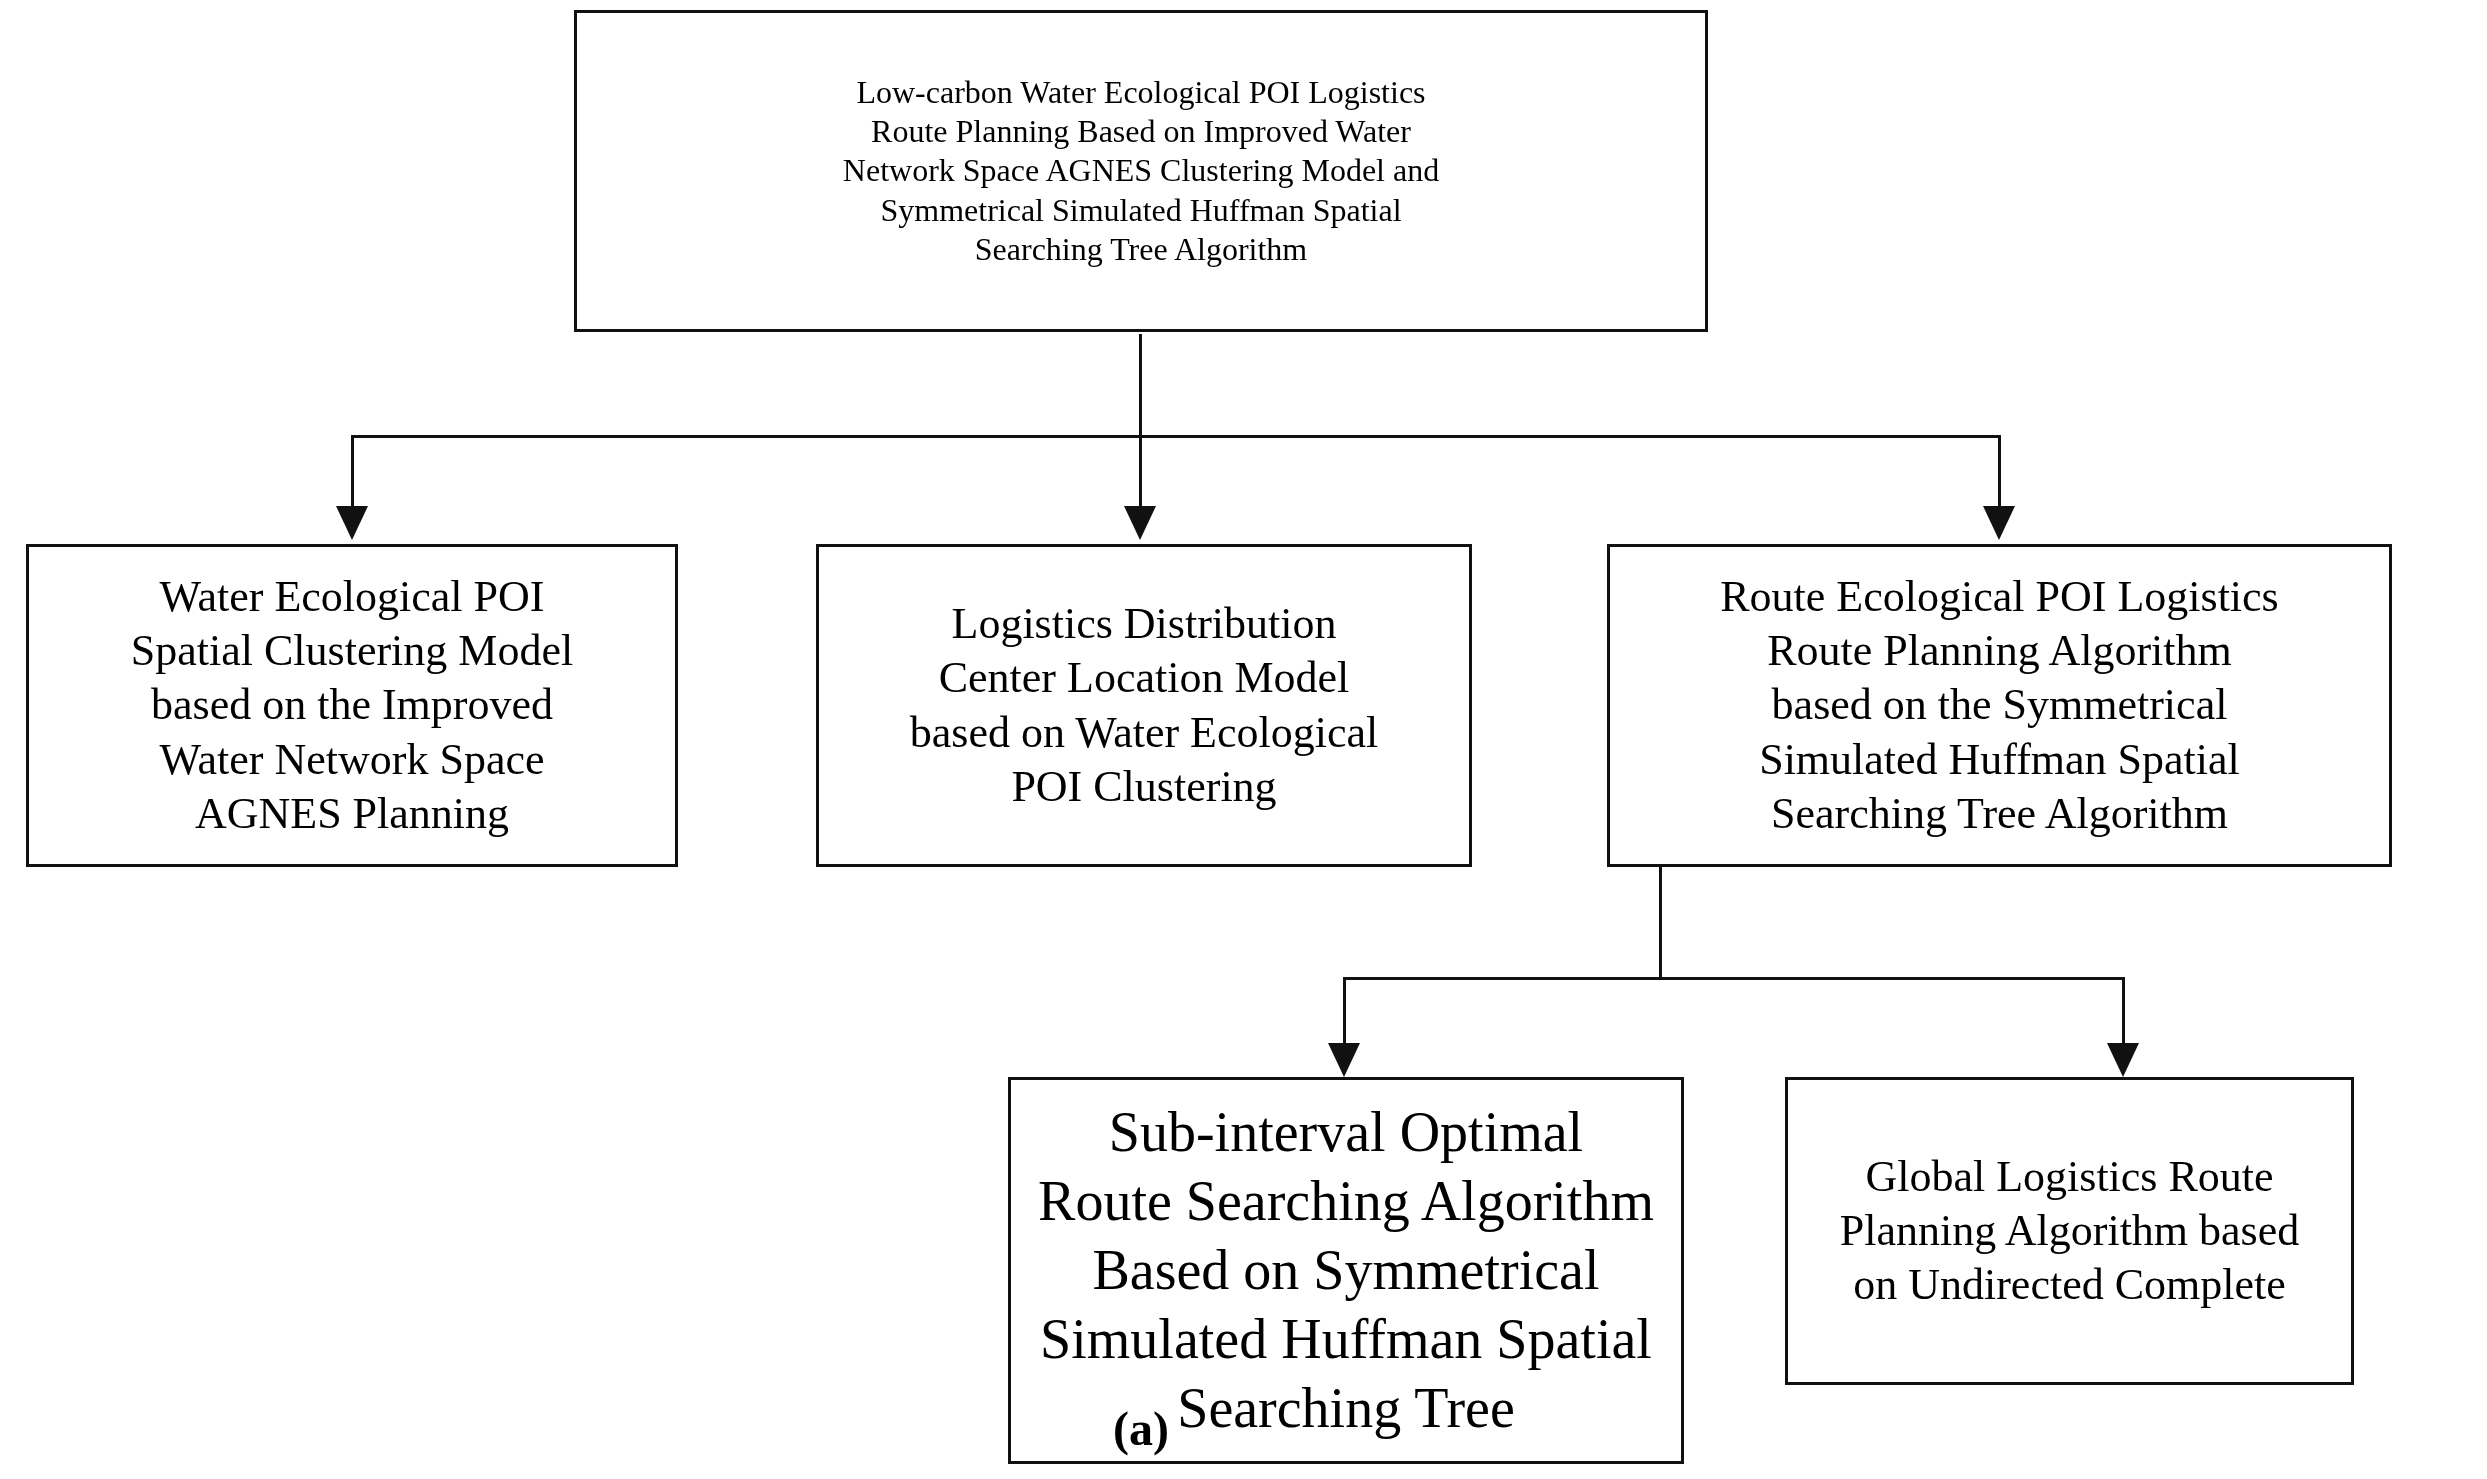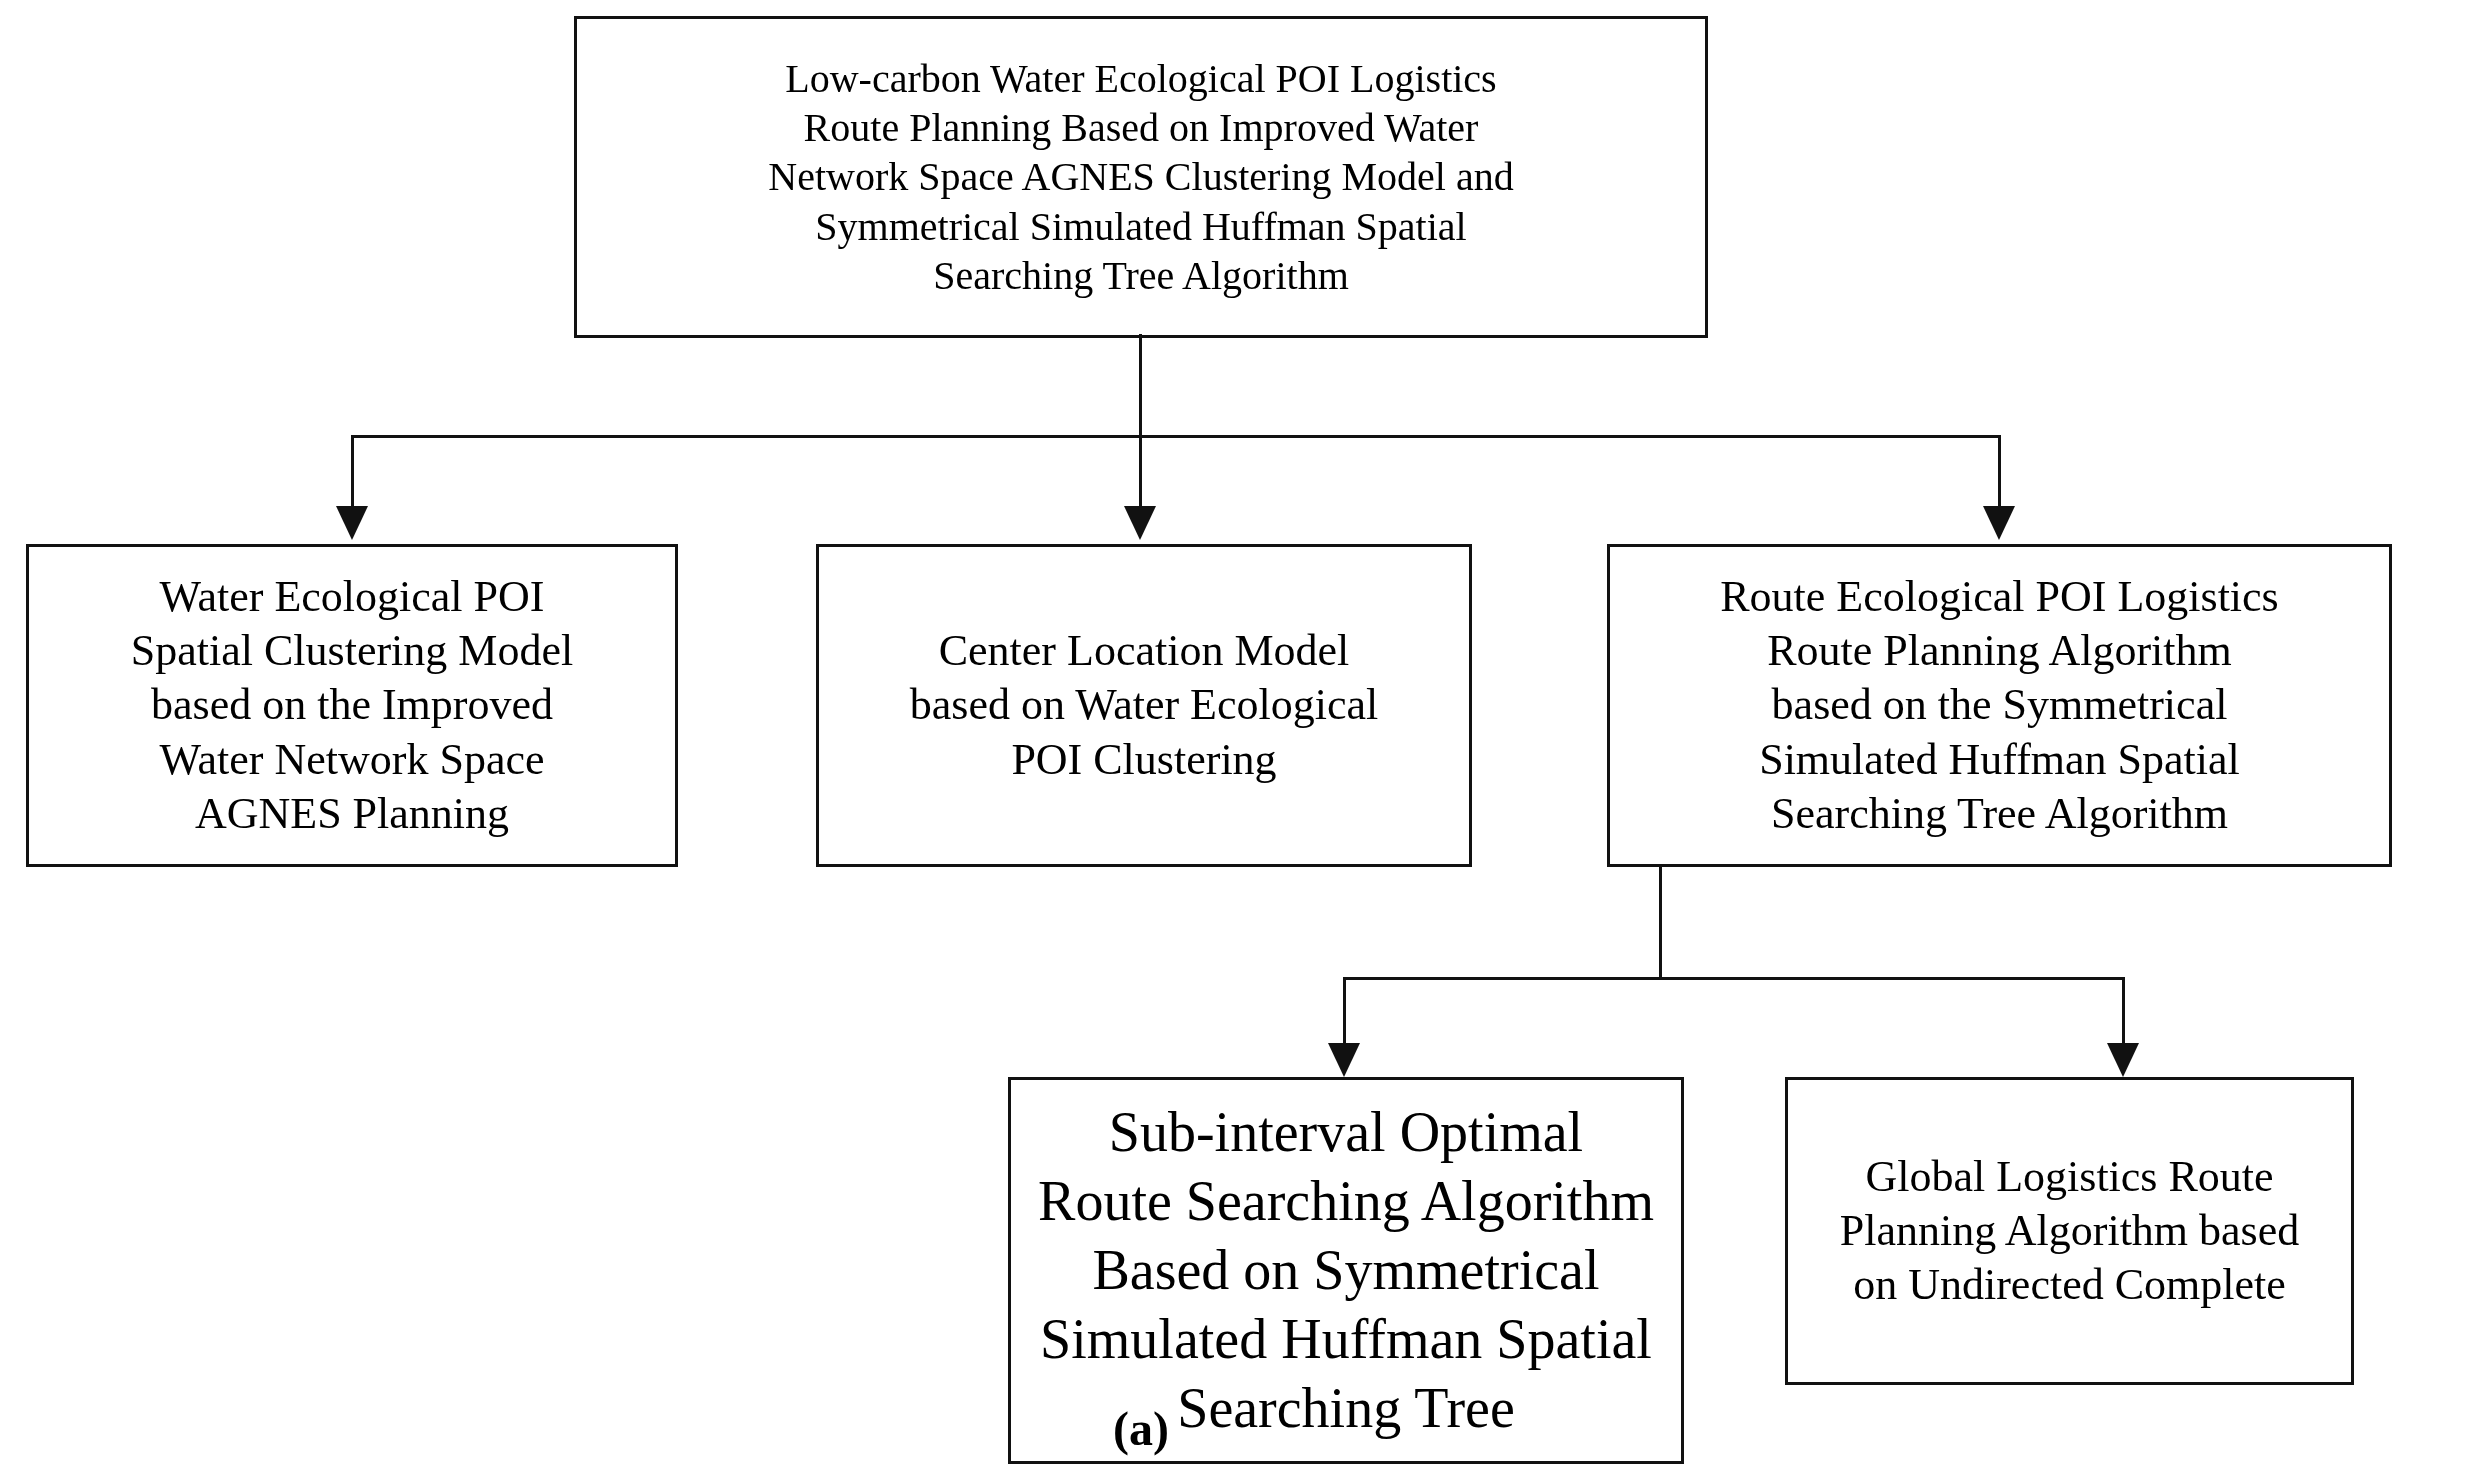--- a/index.html
+++ b/index.html
@@ -29,21 +29,21 @@
     padding: 3.4px 8.6px;
   }
   .node .lines {
     width: 100%;
   }
   .node .ln {
     display: block;
     white-space: nowrap;
   }
   
-  #node-root   { left: 574px;  top: 16px;   width: 1134px; height: 322px; font-size: 40px; }
+  #node-root   { left: 574px;  top: 10px;   width: 1134px; height: 322px; font-size: 32px; }
   #node-l2a    { left: 26px;   top: 544px;  width: 652px;  height: 323px; font-size: 44px; }
   #node-l2b    { left: 816px;  top: 544px;  width: 656px;  height: 323px; font-size: 44px; }
   #node-l2c    { left: 1607px; top: 544px;  width: 785px;  height: 323px; font-size: 44px; }
   #node-l3a    { left: 1008px; top: 1077px; width: 676px;  height: 387px; font-size: 56px; }
   #node-l3b    { left: 1785px; top: 1077px; width: 569px;  height: 308px; font-size: 44px; }
 
   
   .seg-v { position: absolute; width: 3.4px; background: #111111; }
   .seg-h { position: absolute; height: 3.4px; background: #111111; }
   .arrowhead {
@@ -116,20 +116,21 @@
       <span class="ln">Water Ecological POI</span>
       <span class="ln">Spatial Clustering Model</span>
       <span class="ln">based on the Improved</span>
       <span class="ln">Water Network Space</span>
       <span class="ln">AGNES Planning</span>
     </span>
   </div>
 
   <div class="node" id="node-l2b">
     <span class="lines">
+      <span class="ln">Logistics Distribution</span>
       <span class="ln">Center Location Model</span>
       <span class="ln">based on Water Ecological</span>
       <span class="ln">POI Clustering</span>
     </span>
   </div>
 
   <div class="node" id="node-l2c">
     <span class="lines">
       <span class="ln">Route Ecological POI Logistics</span>
       <span class="ln">Route Planning Algorithm</span>

